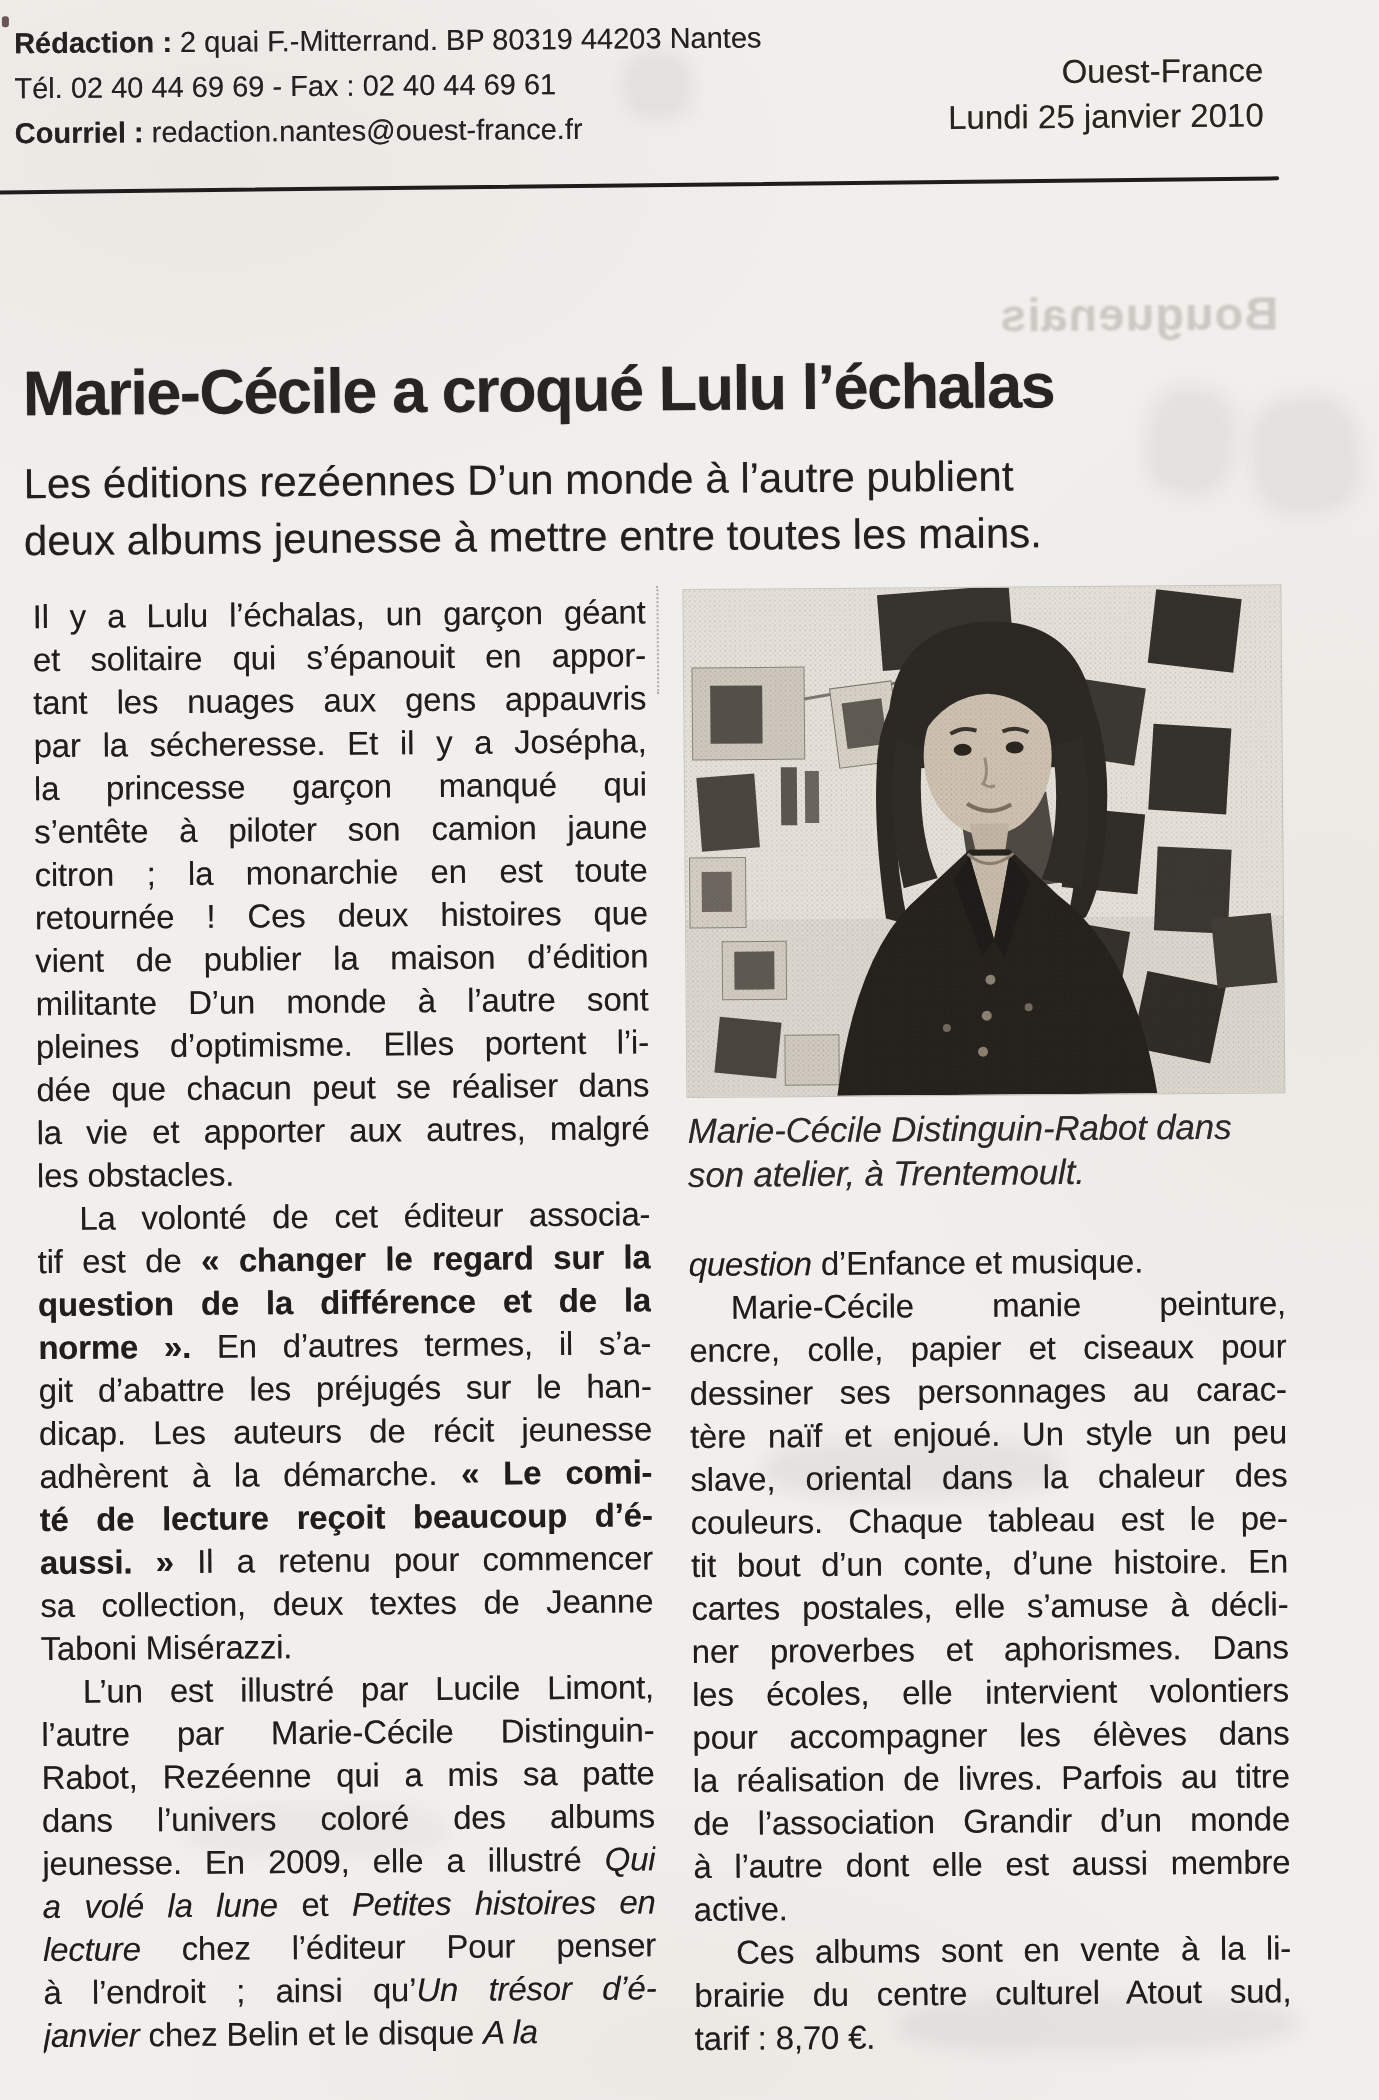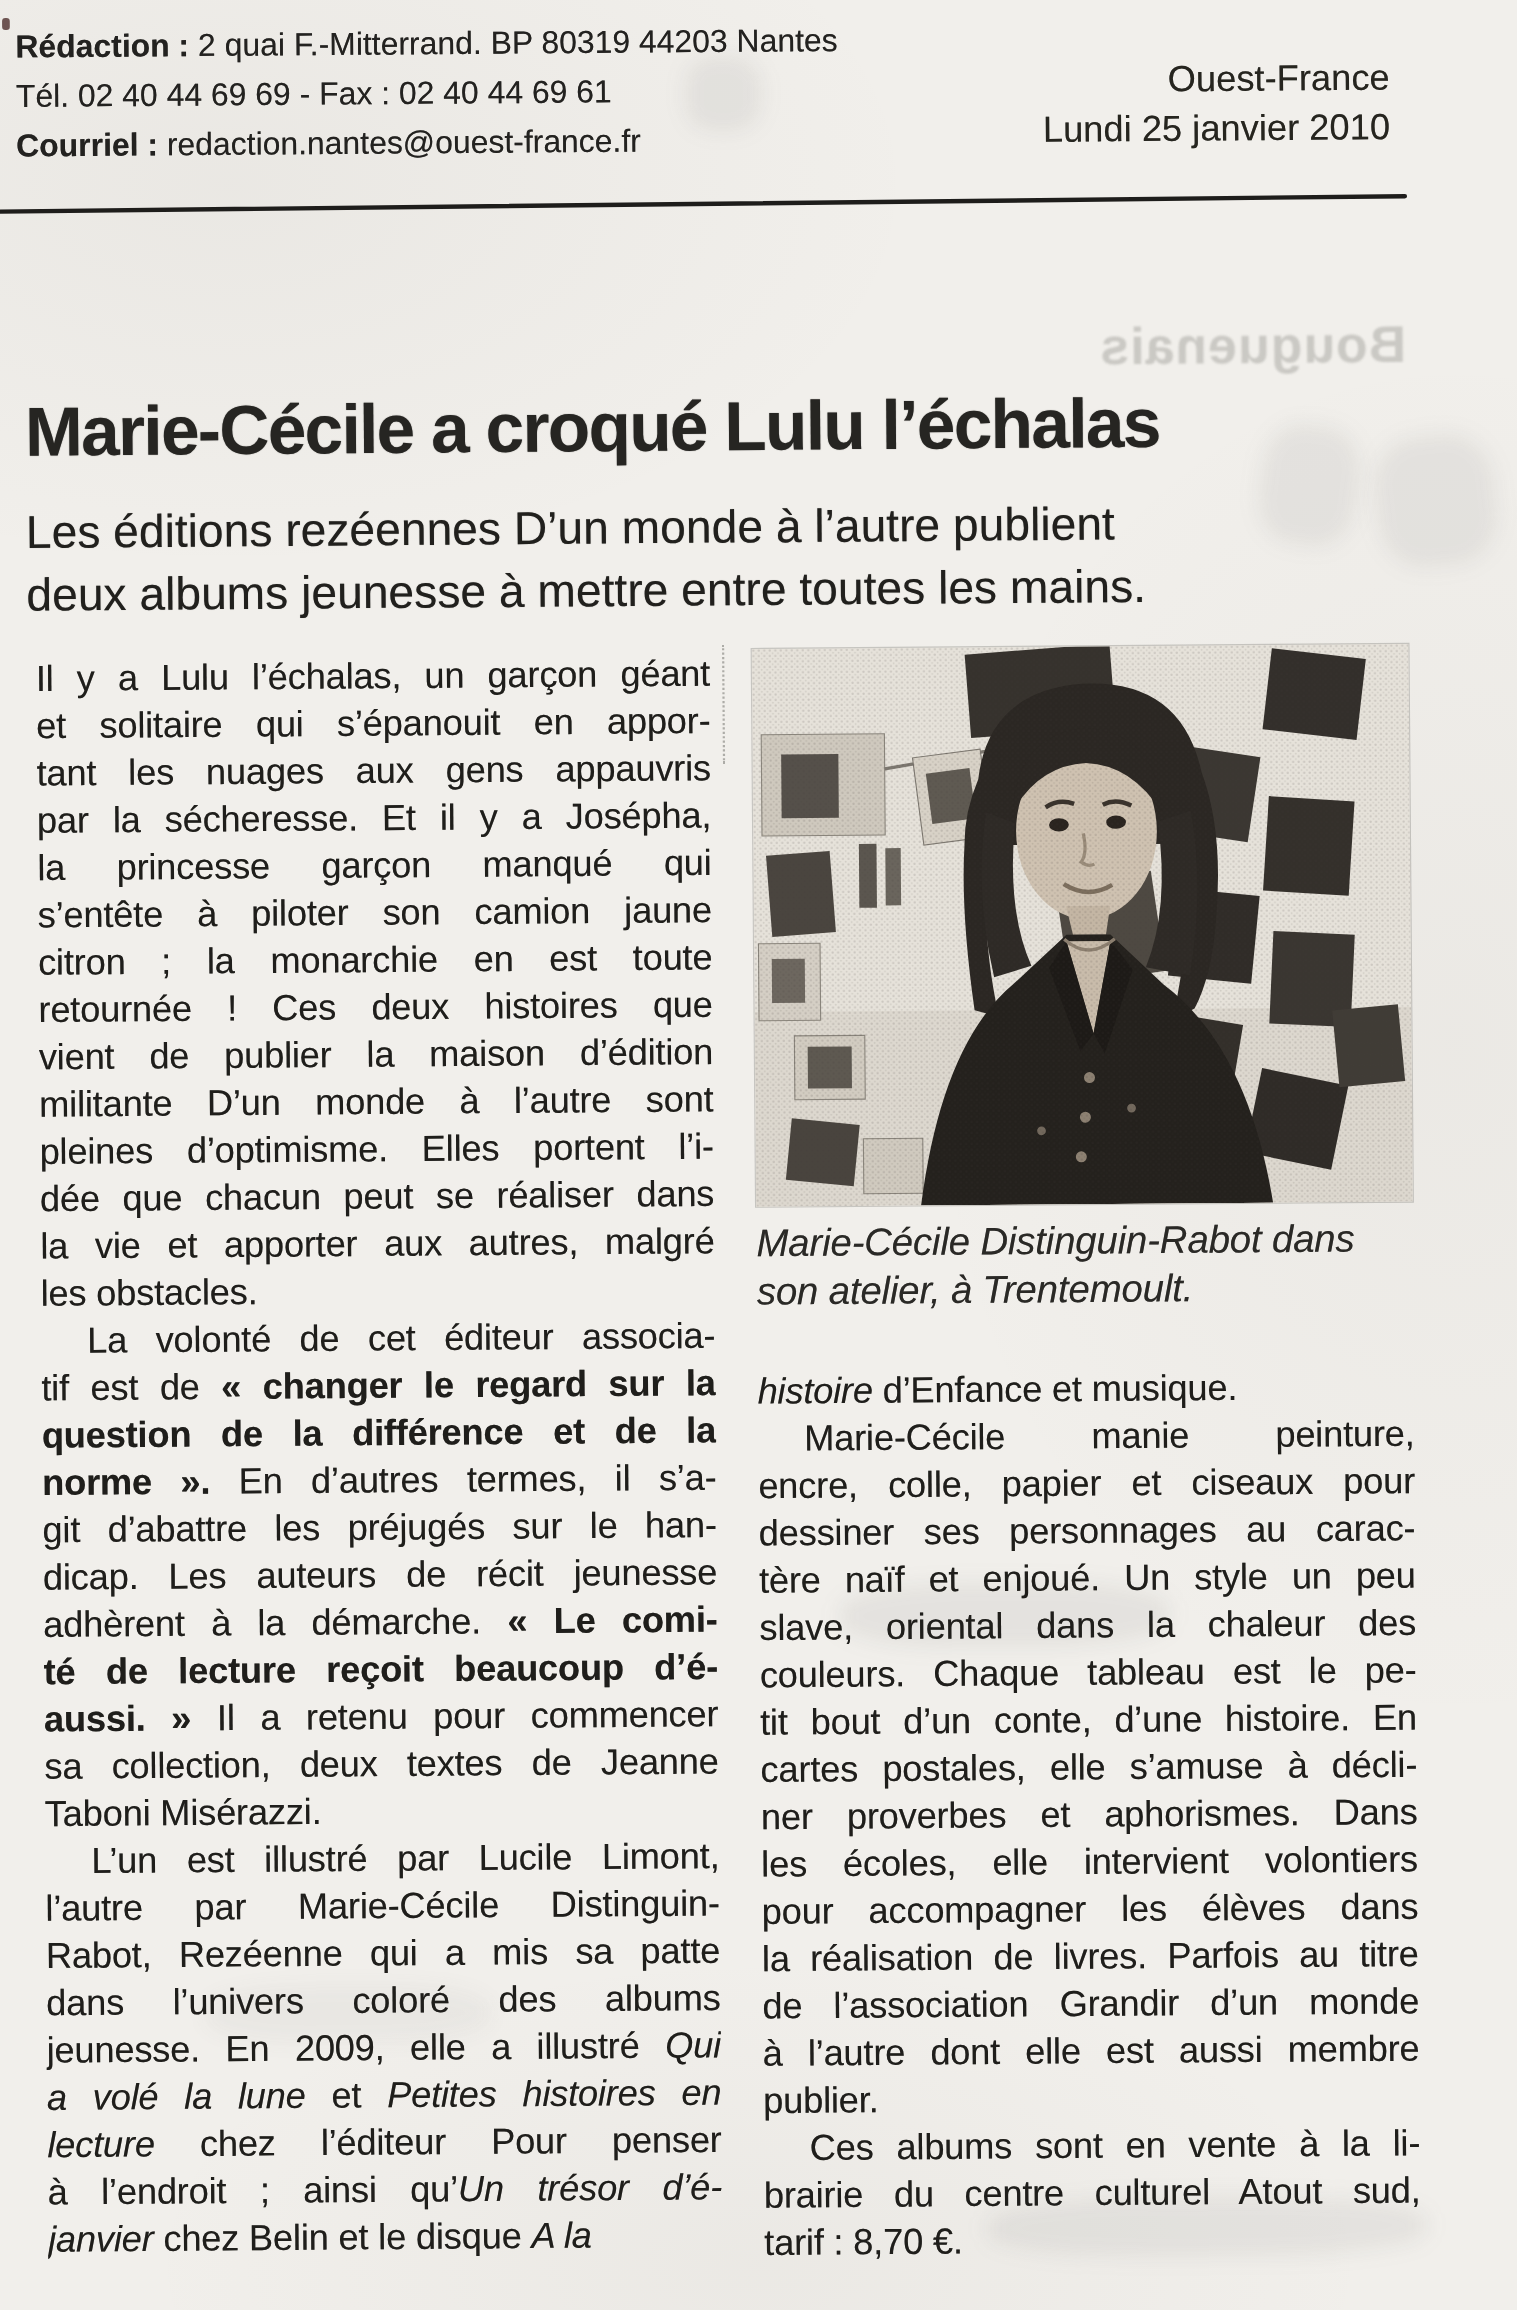--- a/index.html
+++ b/index.html
@@ -189,35 +189,35 @@
 
         <rect width="597" height="507" fill="url(#ht)"></rect>
       </svg>
     </div>
     <div class="caption">
       <div>Marie-Cécile Distinguin-Rabot dans</div>
       <div>son atelier, à Trentemoult.</div>
     </div>
     <div class="caption-spacer"></div>
     <div>
-        <div class="tl end"><span class="i">histoire</span><span class="n"> d’Enfance et musique.</span></div>
+        <div class="tl end"><span class="i">question</span><span class="n"> d’Enfance et musique.</span></div>
         <div class="tl ind"><span class="n">Marie-Cécile manie peinture,</span></div>
         <div class="tl"><span class="n">encre, colle, papier et ciseaux pour</span></div>
         <div class="tl"><span class="n">dessiner ses personnages au carac-</span></div>
         <div class="tl"><span class="n">tère naïf et enjoué. Un style un peu</span></div>
         <div class="tl"><span class="n">slave, oriental dans la chaleur des</span></div>
         <div class="tl"><span class="n">couleurs. Chaque tableau est le pe-</span></div>
         <div class="tl"><span class="n">tit bout d’un conte, d’une histoire. En</span></div>
         <div class="tl"><span class="n">cartes postales, elle s’amuse à décli-</span></div>
         <div class="tl"><span class="n">ner proverbes et aphorismes. Dans</span></div>
         <div class="tl"><span class="n">les écoles, elle intervient volontiers</span></div>
         <div class="tl"><span class="n">pour accompagner les élèves dans</span></div>
         <div class="tl"><span class="n">la réalisation de livres. Parfois au titre</span></div>
         <div class="tl"><span class="n">de l’association Grandir d’un monde</span></div>
         <div class="tl"><span class="n">à l’autre dont elle est aussi membre</span></div>
-        <div class="tl end"><span class="n">publier.</span></div>
+        <div class="tl end"><span class="n">active.</span></div>
         <div class="tl ind"><span class="n">Ces albums sont en vente à la li-</span></div>
         <div class="tl"><span class="n">brairie du centre culturel Atout sud,</span></div>
         <div class="tl end"><span class="n">tarif : 8,70 €.</span></div>
       </div>
   </div>
 
 </div>
 
 </body></html>

